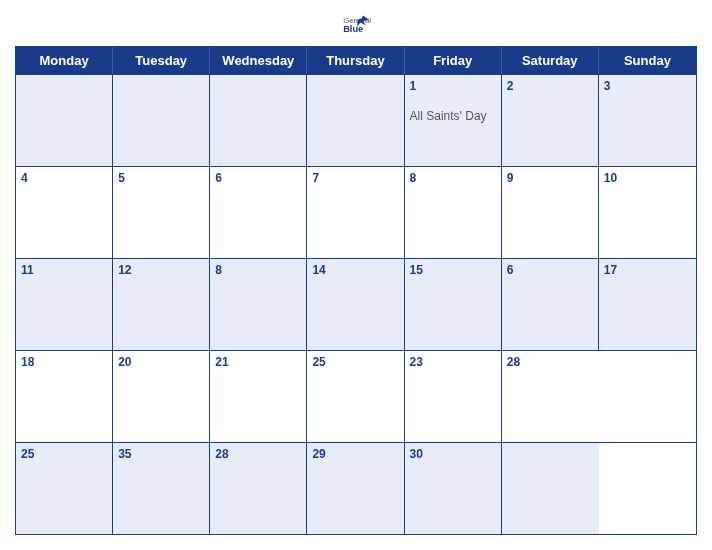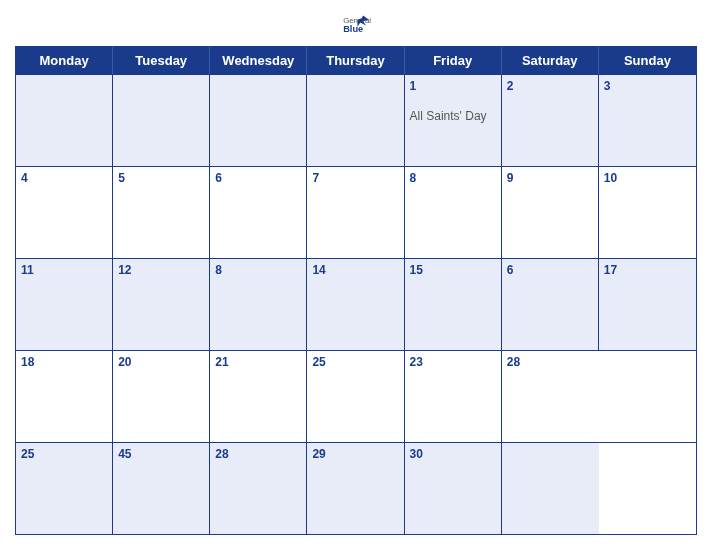--- a/index.html
+++ b/index.html
@@ -220,21 +220,21 @@
           </div>
           <div class="day-cell">
             <div class="day-number">28</div>
           </div>
         </div>
         <div class="week-row">
           <div class="day-cell">
             <div class="day-number">25</div>
           </div>
           <div class="day-cell">
-            <div class="day-number">45</div>
+            <div class="day-number">35</div>
           </div>
           <div class="day-cell">
             <div class="day-number">28</div>
           </div>
           <div class="day-cell">
             <div class="day-number">29</div>
           </div>
           <div class="day-cell">
             <div class="day-number">30</div>
           </div>

